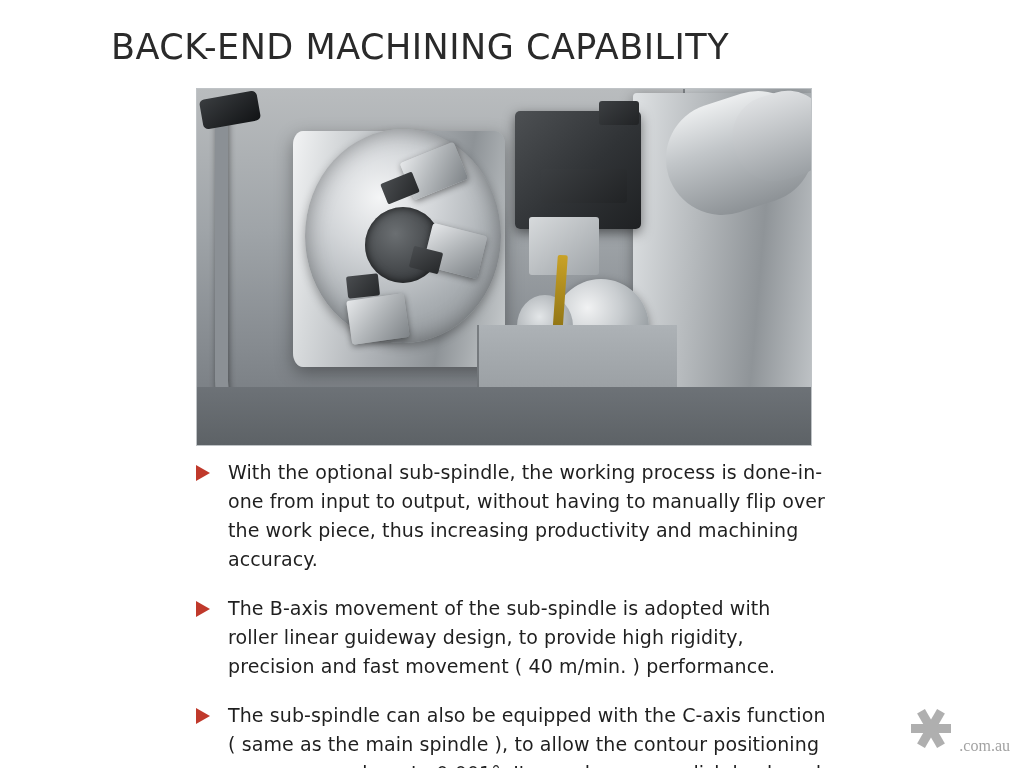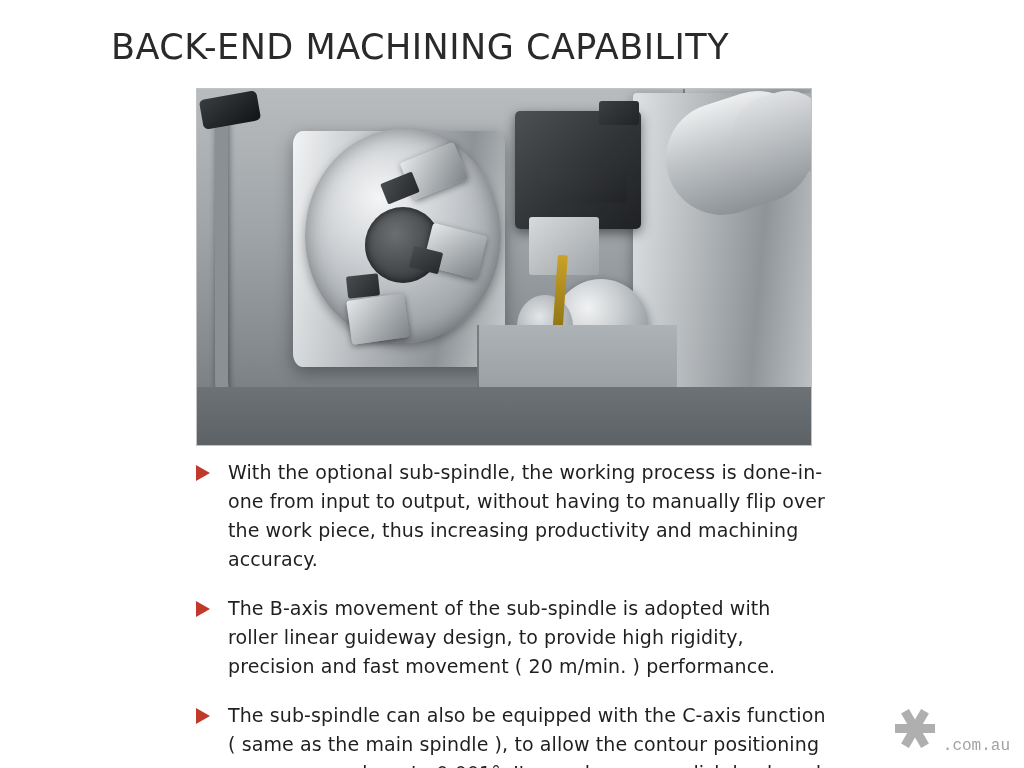--- a/index.html
+++ b/index.html
@@ -284,21 +284,21 @@
   .wm-main {
     font-size: 37px;
     font-weight: bold;
     color: #9a9a9a;
     font-family: "DejaVu Sans", sans-serif;
     letter-spacing: -0.5px;
   }
   .wm-sub {
     font-size: 16px;
     color: #9a9a9a;
-    font-family: Liberation Mono, monospace;
+    font-family: Liberation Serif, serif;
     text-align: right;
     margin-top: 2px;
   }
 </style>
 </head>
 <body>
 
 <div class="page">
 
   <h1 class="title">BACK-END MACHINING CAPABILITY</h1>
@@ -339,21 +339,21 @@
     <div class="floor"></div>
   </div>
 
   <div class="bullets">
     <div class="bullet">
       <span class="arrow"></span>
       <p>With the optional sub-spindle, the working process is done-in-one from input to output, without having to manually flip over the work piece, thus increasing productivity and machining accuracy.</p>
     </div>
     <div class="bullet">
       <span class="arrow"></span>
-      <p>The B-axis movement of the sub-spindle is adopted with roller linear guideway design, to provide high rigidity, precision and fast movement ( 20 m/min. ) performance.</p>
+      <p>The B-axis movement of the sub-spindle is adopted with roller linear guideway design, to provide high rigidity, precision and fast movement ( 40 m/min. ) performance.</p>
     </div>
     <div class="bullet">
       <span class="arrow"></span>
       <p>The sub-spindle can also be equipped with the C-axis function ( same as the main spindle ), to allow the contour positioning accuracy reach up to 0.001°. It can also accomplish back-end milling, drilling and tapping applications when combined with a live tooling turret.</p>
     </div>
   </div>
 
   <div class="watermark">
     <div class="wm-star">
       <span></span>

